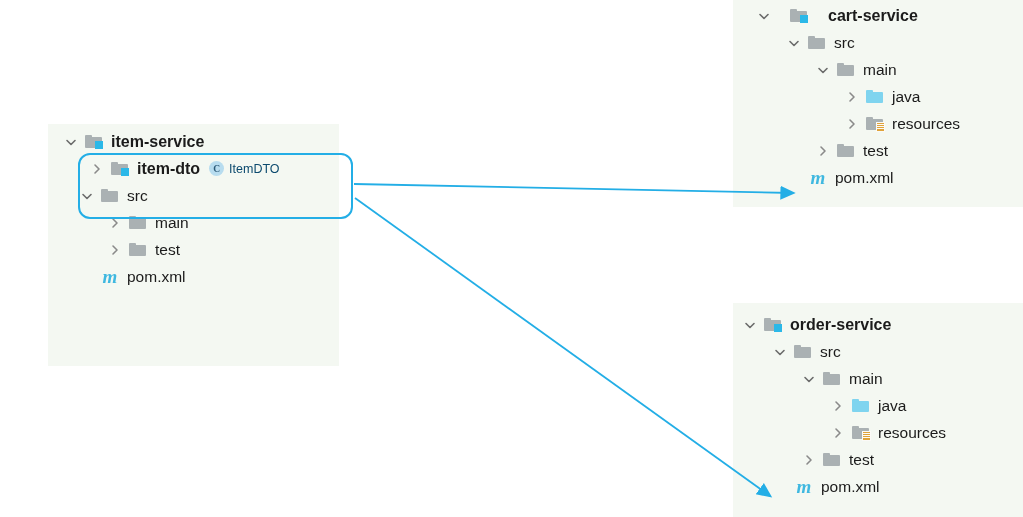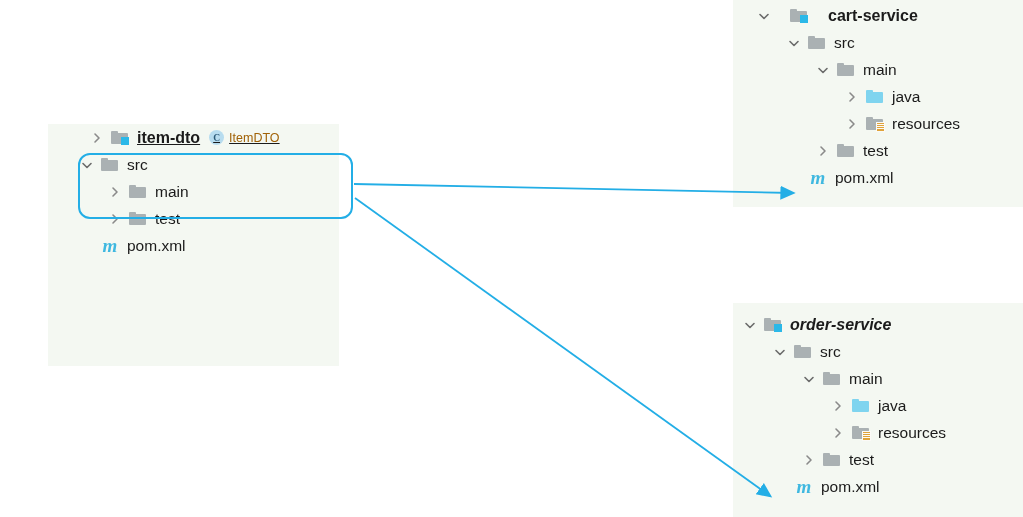--- a/index.html
+++ b/index.html
@@ -102,46 +102,61 @@
   .chip .dot{
     width:15px;height:15px;border-radius:50%;
     margin-right:5px;
     display:flex;align-items:center;justify-content:center;
     font-size:9.5px;font-weight:bold;font-style:normal;
     color:#2c3e50;
     font-family:"Liberation Serif", serif;
   }
   .chip .dot.c{background:#b7dcef;color:#2c5a78;}
   .chip .dot.i{background:#a8d8a0;color:#2f5c2b;}
-  .chip .cname{color:#a16207;}
+  .chip .cname{color:#0c4a6e;}
 
   
   #highlight-box{
     position:absolute;
     left:78px;top:153px;width:275px;height:66px;
     border:2px solid #23aee6;
     border-radius:12px;
     box-sizing:border-box;
     background:transparent;
     pointer-events:none;
   }
 
   
   .ind1{padding-left:18px;}
-  .ind2{padding-left:40px;text-decoration:underline;}
+  .ind2{padding-left:40px;}
 
   #arrow-layer{position:absolute;left:0;top:0;width:1023px;height:517px;pointer-events:none;}
 </style>
 </head>
 <body>
 
 <div class="stage">
 
   <div class="panel" id="panel-item-service">
 
+    <div class="row bold" style="margin-top:4px;padding-left:14px;">
+      <span class="chev">
+        <svg width="14" height="14" viewBox="0 0 14 14">
+            <path d="M3 5.5 L7 9.5 L11 5.5" fill="none" stroke="#6b6b6b" stroke-width="1.6" stroke-linecap="round" stroke-linejoin="round"></path>
+          </svg>
+      </span>
+      <span class="ico">
+        <span class="folder">
+            <span class="tab"></span>
+            <span class="body"></span>
+            <span class="badge-mod"></span>
+          </span>
+      </span>
+      <span class="label">item-service</span>
+    </div>
 
     <div class="row bold ind2">
       <span class="chev">
         <svg width="14" height="14" viewBox="0 0 14 14">
             <path d="M5 3 L9 7 L5 11" fill="none" stroke="#8a8a8a" stroke-width="1.6" stroke-linecap="round" stroke-linejoin="round"></path>
           </svg>
       </span>
       <span class="ico">
         <span class="folder">
             <span class="tab"></span>
@@ -311,21 +326,21 @@
     </div>
 
     <div class="row" style="padding-left:75px;">
       <span class="m-ico">m</span>
       <span class="label">pom.xml</span>
     </div>
   </div>
 
   <div class="panel" id="panel-order-service">
 
-    <div class="row bold" style="margin-top:8px;padding-left:8px;font-style:italic;">
+    <div class="row bold" style="margin-top:8px;padding-left:8px;">
       <span class="chev">
         <svg width="14" height="14" viewBox="0 0 14 14">
             <path d="M3 5.5 L7 9.5 L11 5.5" fill="none" stroke="#6b6b6b" stroke-width="1.6" stroke-linecap="round" stroke-linejoin="round"></path>
           </svg>
       </span>
       <span class="ico">
         <span class="folder">
             <span class="tab"></span>
             <span class="body"></span>
             <span class="badge-mod"></span>

